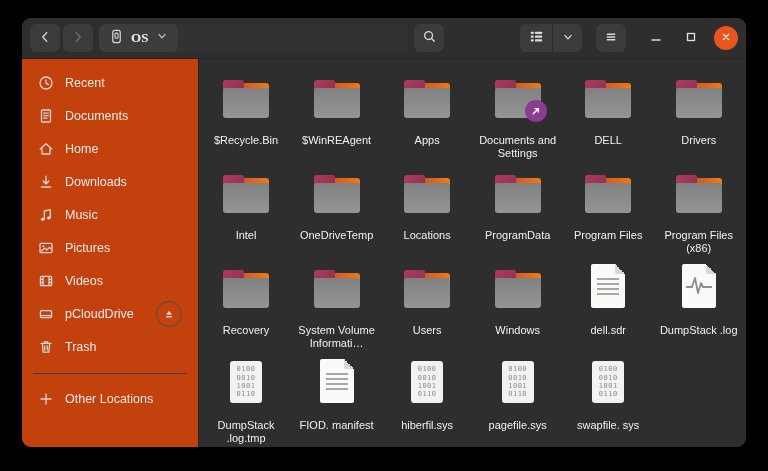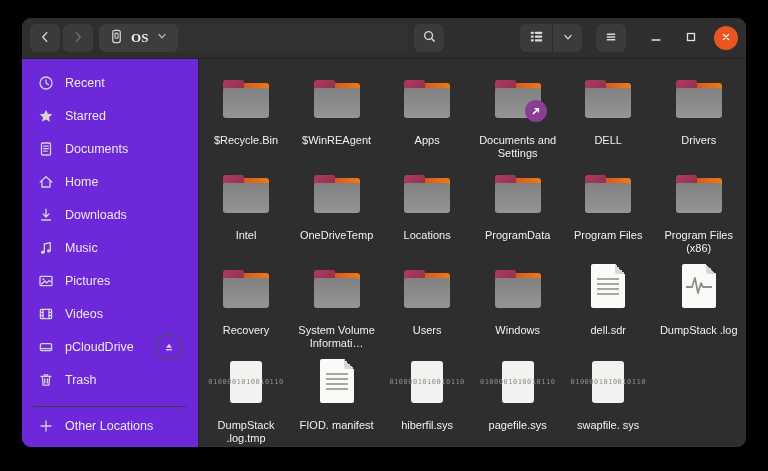--- a/index.html
+++ b/index.html
@@ -22,21 +22,21 @@
   .split{display:flex;}
   .split .hbtn{border-radius:0;}
   .split .hbtn:first-child{border-radius:6px 0 0 6px;width:32px;}
   .split .hbtn:last-child{border-radius:0 6px 6px 0;width:26px;border-left:1px solid #2c2c2c;}
   .wincontrols{display:flex;align-items:center;gap:11px;margin-left:12px;}
   .wcbtn{width:24px;height:24px;border:none;background:transparent;display:flex;align-items:center;
          justify-content:center;cursor:pointer;padding:0;}
   .wcbtn.close{border-radius:50%;}
   
   .bodyrow{flex:1;display:flex;min-height:0;}
-  .sidebar{flex:0 0 168px;background:#6d28d9;border-right:1px solid #232323;padding:9px 7px;
+  .sidebar{flex:0 0 168px;background:#c2410c;border-right:1px solid #232323;padding:9px 7px;
            display:flex;flex-direction:column;box-sizing:border-box;}
   .side-item{height:30px;margin-bottom:3px;border-radius:6px;display:flex;align-items:center;gap:11px;
              padding:0 9px;color:#eaeaea;font-size:12.5px;cursor:pointer;}
   .s-icon{width:16px;height:16px;display:flex;align-items:center;justify-content:center;flex:0 0 16px;}
   .s-label{white-space:nowrap;}
   .grow{flex:1;}
   .eject-btn{display:none;width:26px;height:26px;border:1px solid #4e4e4e;border-radius:50%;
              background:transparent;align-items:center;justify-content:center;cursor:pointer;padding:0;}
   .separator{height:1px;background:#3e3e3e;margin:8px 4px 10px 4px;}
   
@@ -57,21 +57,21 @@
   .emblem{position:absolute;right:-5px;bottom:-4px;width:22px;height:22px;border-radius:50%;
           background:#8a3d93;display:flex;align-items:center;justify-content:center;}
   
   .ic-page{position:relative;width:34px;height:44px;background:#fafaf9;border-radius:2px;}
   .fold{position:absolute;top:0;right:0;width:10px;height:10px;
         background:linear-gradient(225deg,#2e2e2e 50%,#d9d7d3 50%);border-radius:0 0 0 2px;}
   .p-lines{position:absolute;left:6px;right:6px;top:14px;height:18px;
            background:repeating-linear-gradient(180deg,#a9a7a2 0 2px,transparent 2px 5px);}
   .p-wave{position:absolute;left:1px;top:6px;}
   
-  .ic-bin{width:32px;height:42px;background:#f3f2f0;border-radius:3px;display:flex;
+  .ic-bin{width:32px;height:42px;background:#f3f2f0;border-radius:3px;display:flex;flex-direction:column;
           align-items:center;justify-content:center;}
   .bin-line{font-family:"DejaVu Sans Mono",monospace;font-size:7px;line-height:1.2;color:#8f8d89;
             letter-spacing:.5px;}
 </style>
 </head>
 <body>
 
 <div class="stage">
   <div class="window">
 
@@ -188,30 +188,20 @@
                   <path d="M8 4.8 V8 L10.4 9.6" fill="none" stroke="#d5d5d5" stroke-width="1.3" stroke-linecap="round" stroke-linejoin="round"></path>
                 </svg>
               </span>
     <span class="s-label">Recent</span>
     <span class="grow"></span>
 
   </div>
             <div class="side-item">
     <span class="s-icon">
                 <svg width="16" height="16" viewBox="0 0 16 16">
-                  <path d="M8 1.8 L9.9 5.8 L14.4 6.3 L11 9.3 L12 13.8 L8 11.5 L4 13.8 L5 9.3 L1.6 6.3 L6.1 5.8 Z" fill="#d5d5d5"></path>
-                </svg>
-              </span>
-    <span class="s-label">Starred</span>
-    <span class="grow"></span>
-
-  </div>
-            <div class="side-item">
-    <span class="s-icon">
-                <svg width="16" height="16" viewBox="0 0 16 16">
                   <rect x="3.5" y="2" width="9" height="12" rx="1" fill="none" stroke="#d5d5d5" stroke-width="1.3" stroke-linecap="round" stroke-linejoin="round"></rect>
                   <path d="M5.7 5.2 H10.3 M5.7 7.7 H10.3 M5.7 10.2 H9" fill="none" stroke="#d5d5d5" stroke-width="1.3" stroke-linecap="round" stroke-linejoin="round"></path>
                 </svg>
               </span>
     <span class="s-label">Documents</span>
     <span class="grow"></span>
 
   </div>
             <div class="side-item">
     <span class="s-icon">

